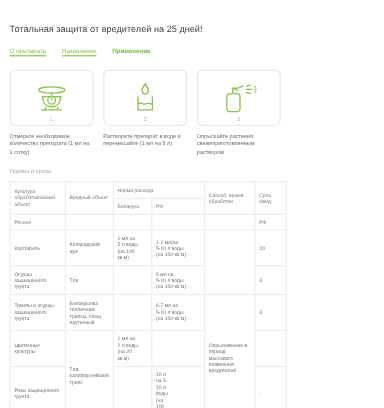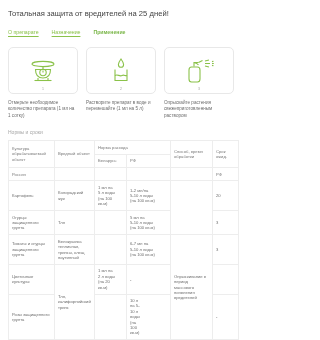--- a/index.html
+++ b/index.html
@@ -8,21 +8,21 @@
     height: 340px;
     background: #ffffff;
     font-family: "Liberation Sans", sans-serif;
     color: #4a4a4a;
     overflow: hidden;
   }
   .page {
     width: 246px;
     height: 248px;
     position: relative;
-    padding: 0 8px;
+    padding: 11px 8px;
     background: #ffffff;
   }
 
   
   .title {
     font-size: 7.6px;
     line-height: 10px;
     color: #3f3f3f;
     padding-top: 9px;
     letter-spacing: 0.02px;

